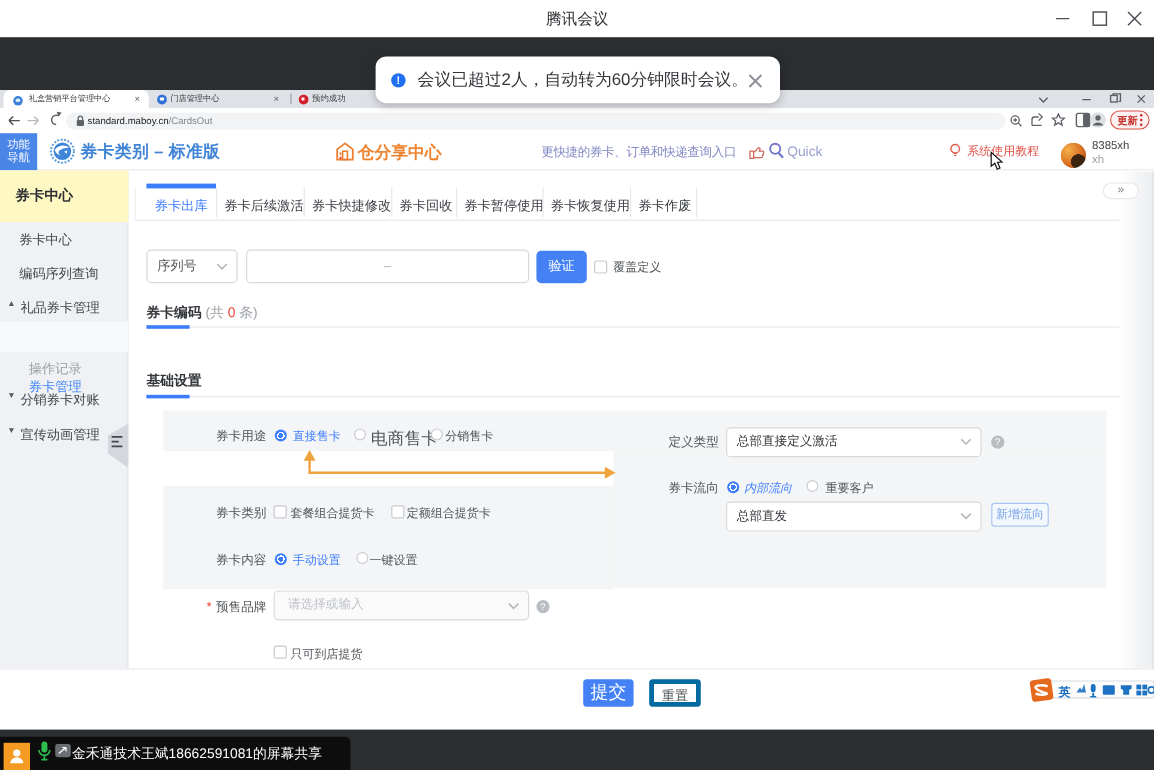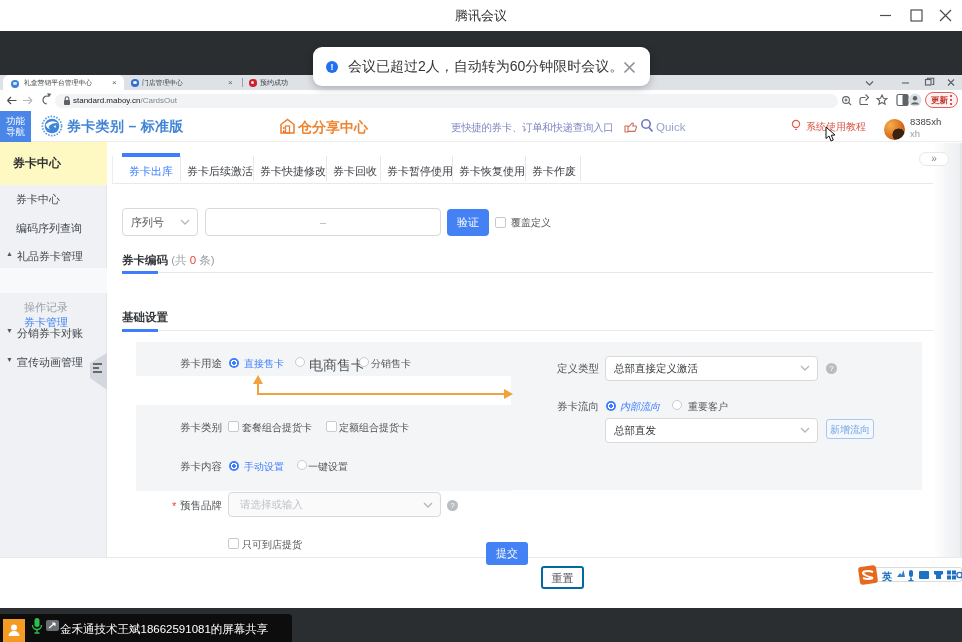--- a/index.html
+++ b/index.html
@@ -244,22 +244,22 @@
 <div class="abs" style="left:672px;top:400px;width:10px;height:10px;border-radius:50%;border:1px solid #c9ccd1;background:#fff;"></div>
 <div class="abs" style="left:688px;top:400px;font-size:10px;color:#515559;">重要客户</div>
 <div class="abs" style="left:605px;top:418px;width:213px;height:25px;border:1px solid #d9d9d9;border-radius:4px;background:#fff;"></div>
 <div class="abs" style="left:614px;top:418px;height:25px;line-height:25px;font-size:10.5px;color:#33363a;">总部直发</div>
 <svg class="abs" style="left:800px;top:427px" width="10" height="7">
     <path d="M1 1 l4 4 l4 -4" stroke="#b3b7bc" stroke-width="1.3" fill="none"></path>
   </svg>
 <div class="abs" style="left:826px;top:419px;width:48px;height:20px;border:1px solid #a9c7ee;border-radius:3px;background:#f2f8fe;color:#7aa4e4;font-size:10px;text-align:center;line-height:19px;">新增流向</div>
 
 <div class="abs" style="left:0;top:557px;width:962px;height:1px;background:#e9e9e9;"></div>
-<div class="abs" style="left:486px;top:542px;width:42px;height:23px;background:#4381f5;border-radius:3px;color:#fff;font-size:11px;text-align:center;line-height:23px;">提交</div>
-<div class="abs" style="left:541px;top:566px;width:43px;height:23px;background:#fff;border:2px solid #0369a1;border-radius:3px;color:#515559;font-size:11px;text-align:center;line-height:21px;">重置</div>
+<div class="abs" style="left:486px;top:566px;width:42px;height:23px;background:#4381f5;border-radius:3px;color:#fff;font-size:15px;text-align:center;line-height:23px;">提交</div>
+<div class="abs" style="left:541px;top:566px;width:43px;height:23px;background:#fff;border:4px solid #0369a1;border-radius:3px;color:#515559;font-size:11px;text-align:center;line-height:21px;">重置</div>
 
 <div class="abs" style="left:872px;top:567px;width:90px;height:15px;background:#fdfdfd;border:1px solid #d8dde2;border-radius:2px;"></div>
 <svg class="abs" style="left:857px;top:564px" width="22" height="22" viewBox="0 0 22 22">
   <rect x="2" y="2" width="18" height="18" rx="3" fill="#e66a1e" transform="rotate(-8 11 11)"></rect>
   <path d="M6 8 q5 -2 10 0 M6 14 q5 2 10 0 M6 8 q-1 3 10 6" stroke="#fff" stroke-width="2" fill="none"></path>
 </svg>
 <div class="abs" style="left:882px;top:569.5px;font-size:10px;color:#1a6fc0;font-weight:bold;">英</div>
 <svg class="abs" style="left:896px;top:568px" width="66" height="14" viewBox="0 0 66 14">
   <g fill="#1d72c4">
     <path d="M1 9 l3 -4 l1.5 2 l2 -5 l1.5 7 z" opacity="0.9"></path>

